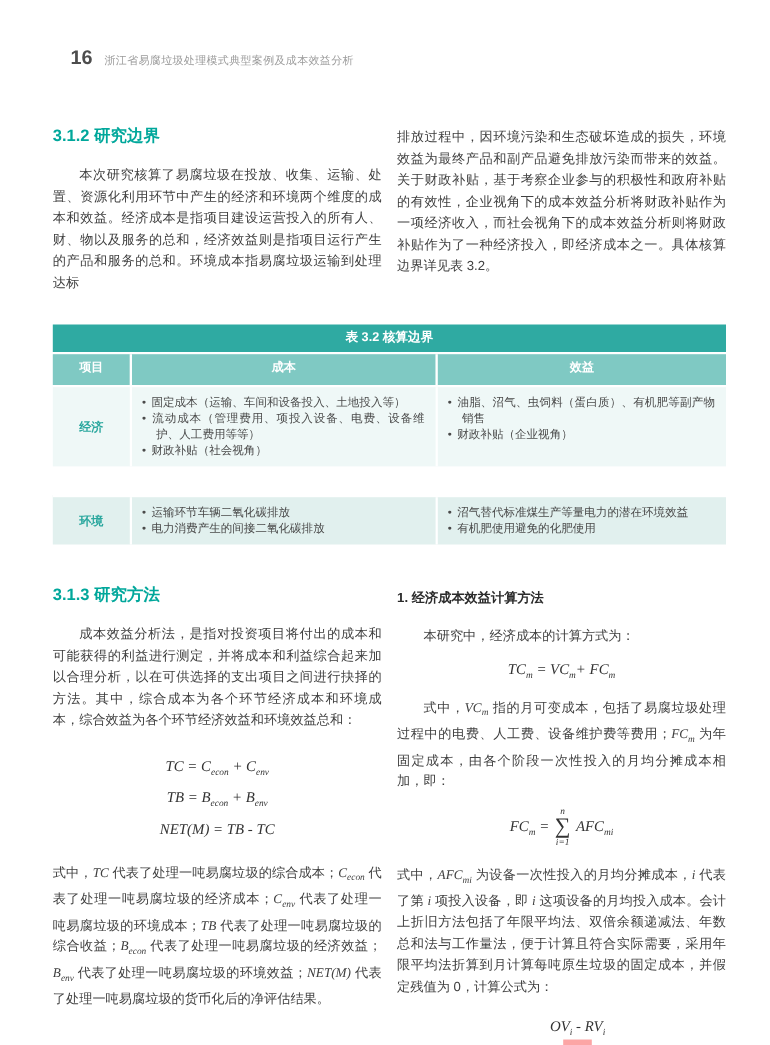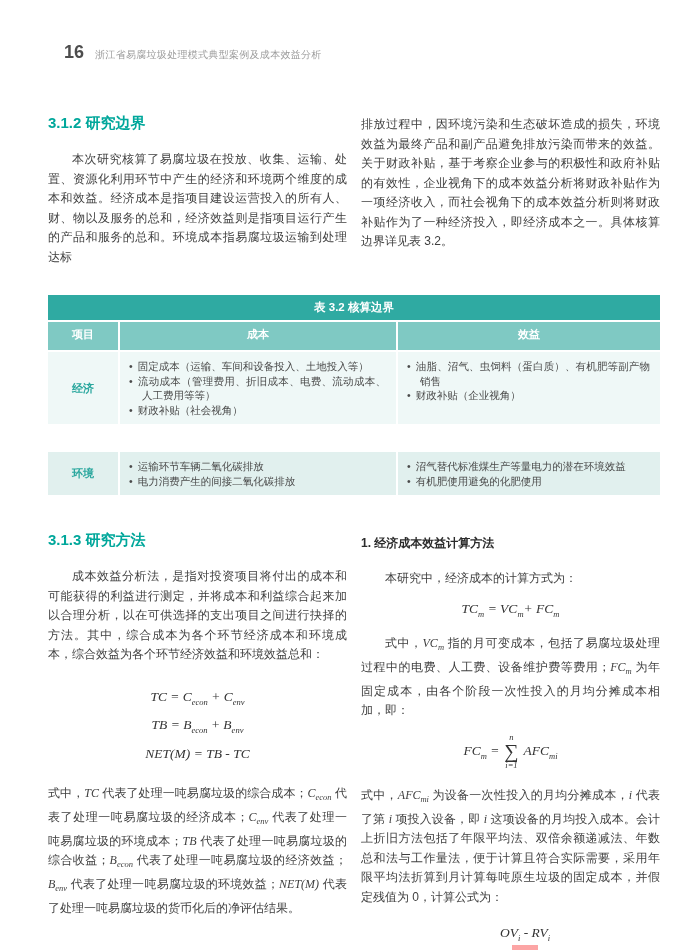--- a/index.html
+++ b/index.html
@@ -77,21 +77,21 @@
       <div class="t-title">表 3.2 核算边界</div>
       <div class="t-head">
         <div class="hc c1">项目</div>
         <div class="hc c2">成本</div>
         <div class="hc c3">效益</div>
       </div>
       <div class="t-row eco">
         <div class="lc c1">经济</div>
         <div class="dc c2">
             <div class="li"><span class="blt">•</span><span>固定成本（运输、车间和设备投入、土地投入等）</span></div>
-            <div class="li"><span class="blt">•</span><span>流动成本（管理费用、折旧成本、电费、流动成本、人工费用等等）</span></div>
+            <div class="li"><span class="blt">•</span><span>流动成本（管理费用、项投入设备、电费、设备维护、人工费用等等）</span></div>
             <div class="li"><span class="blt">•</span><span>财政补贴（社会视角）</span></div>
           </div>
         <div class="dc c3">
             <div class="li"><span class="blt">•</span><span>油脂、沼气、虫饲料（蛋白质）、有机肥等副产物销售</span></div>
             <div class="li"><span class="blt">•</span><span>财政补贴（企业视角）</span></div>
           </div>
       </div>
       <div class="t-row env">
         <div class="lc c1">环境</div>
         <div class="dc c2">

